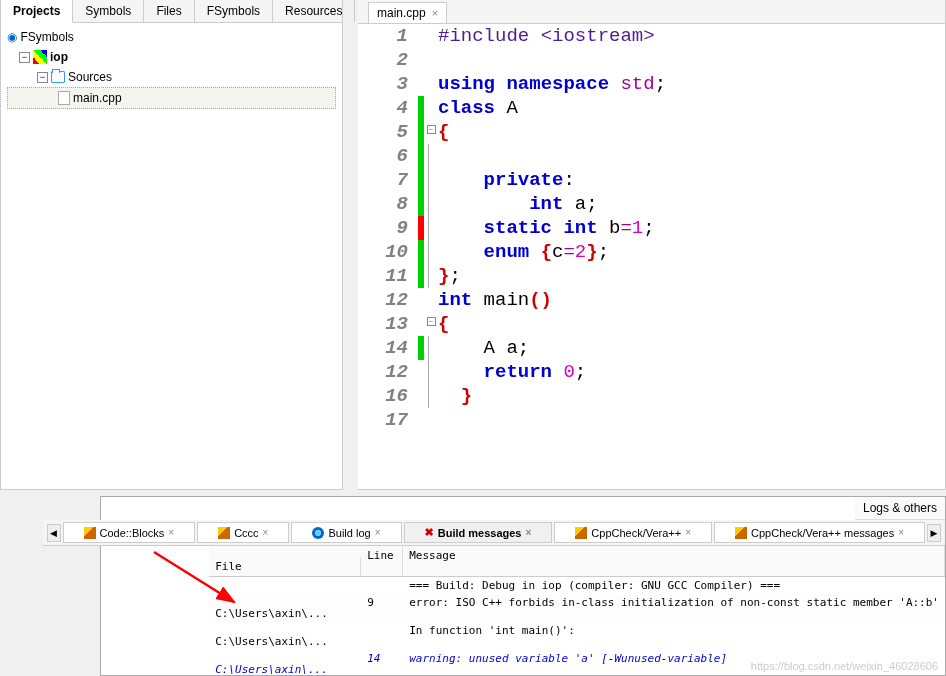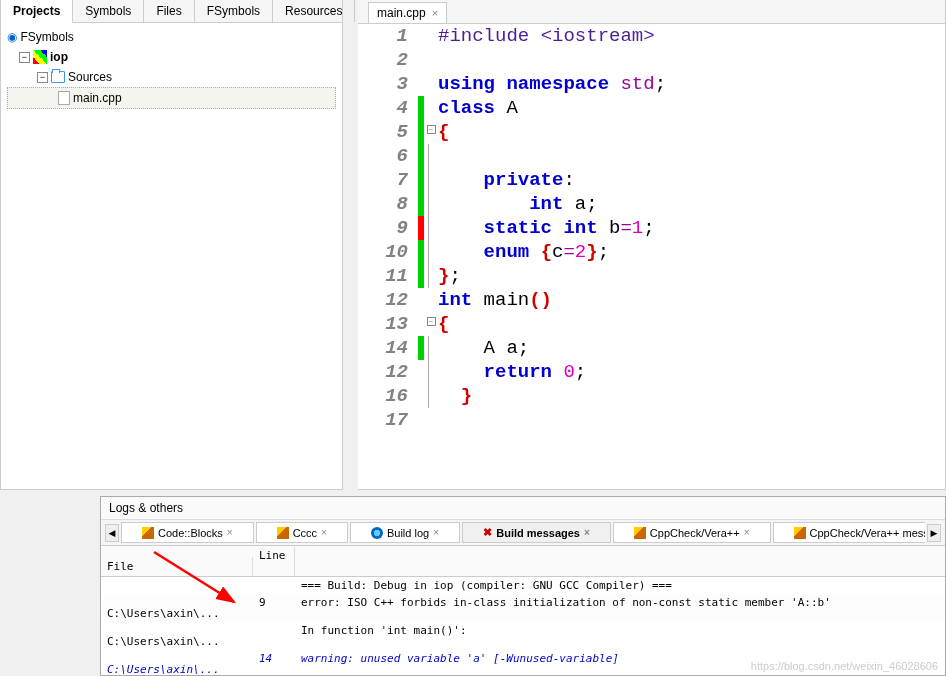--- a/index.html
+++ b/index.html
@@ -42,21 +42,21 @@
 .fold-box { display: inline-block; width: 9px; height: 9px; border: 1px solid #888; font-size: 8px; line-height: 8px; text-align: center; background: #fff; vertical-align: 2px; }
 .fold-line { border-left: 1px solid #aaa; height: 24px; margin-left: 4px; }
 .kw-green { color: #4c1d95; }
 .kw-blue { color: #0000d0; font-weight: bold; }
 .kw-purple { color: #a000a0; }
 .kw-black { color: #000; }
 .num-pink { color: #e000c0; }
 .paren { color: #d00000; font-weight: bold; }
 
 
-.bottom-panel { position: absolute; bottom: 0; left: 100px; right: 0; height: 180px; background: #fff; border: 1px solid #aaa; display: flex; flex-direction: column; }
+.bottom-panel { position: absolute; bottom: 0; left: 100px; right: 0; height: 180px; background: #fff; border: 1px solid #aaa; display: flex; flex-direction: column; align-items: flex-end; }
 .bp-title { padding: 4px 8px; background: #fafafa; border-bottom: 1px solid #ddd; font-size: 12px; }
 .bp-tabs { display: flex; align-items: center; background: #f5f5f5; border-bottom: 1px solid #ccc; padding: 2px 4px; gap: 2px; overflow: hidden; }
 .bp-nav { width: 14px; height: 18px; background: #eee; border: 1px solid #ccc; text-align: center; font-size: 9px; line-height: 16px; cursor: pointer; }
 .bp-tab { padding: 3px 20px; border: 1px solid #ccc; background: #fff; display: flex; align-items: center; gap: 4px; font-size: 11px; white-space: nowrap; }
 .bp-tab.active { background: #f0f0f0; font-weight: bold; }
 .bp-tab .close-x { font-size: 10px; }
 .bp-icon { width: 12px; height: 12px; display: inline-block; }
 .bp-icon-pencil { background: linear-gradient(135deg, #ffcc00 40%, #cc6600 40%); }
 .bp-icon-blue { background: radial-gradient(circle, #66ccff 40%, #0066cc 41%); border-radius: 50%; }
 .bp-icon-red { color: #cc0000; }
@@ -235,20 +235,21 @@
           <span>CppCheck/Vera++ messages</span>
           <span class="close-x">×</span>
         </div>
       </div>
     <div class="bp-nav">▶</div>
   </div>
   <div class="msg-table">
     <div class="msg-head">
       <div class="col-file">File</div>
       <div class="col-line">Line</div>
+      <div class="col-msg">Message</div>
     </div>
     <div id="msgrows">
         <div class="msg-row">
           <div class="col-file"></div>
           <div class="col-line"></div>
           <div class="col-msg">=== Build: Debug in iop (compiler: GNU GCC Compiler) ===</div>
         </div>
         <div class="msg-row msg-error-row">
           <div class="col-file">C:\Users\axin\...</div>
           <div class="col-line">9</div>

